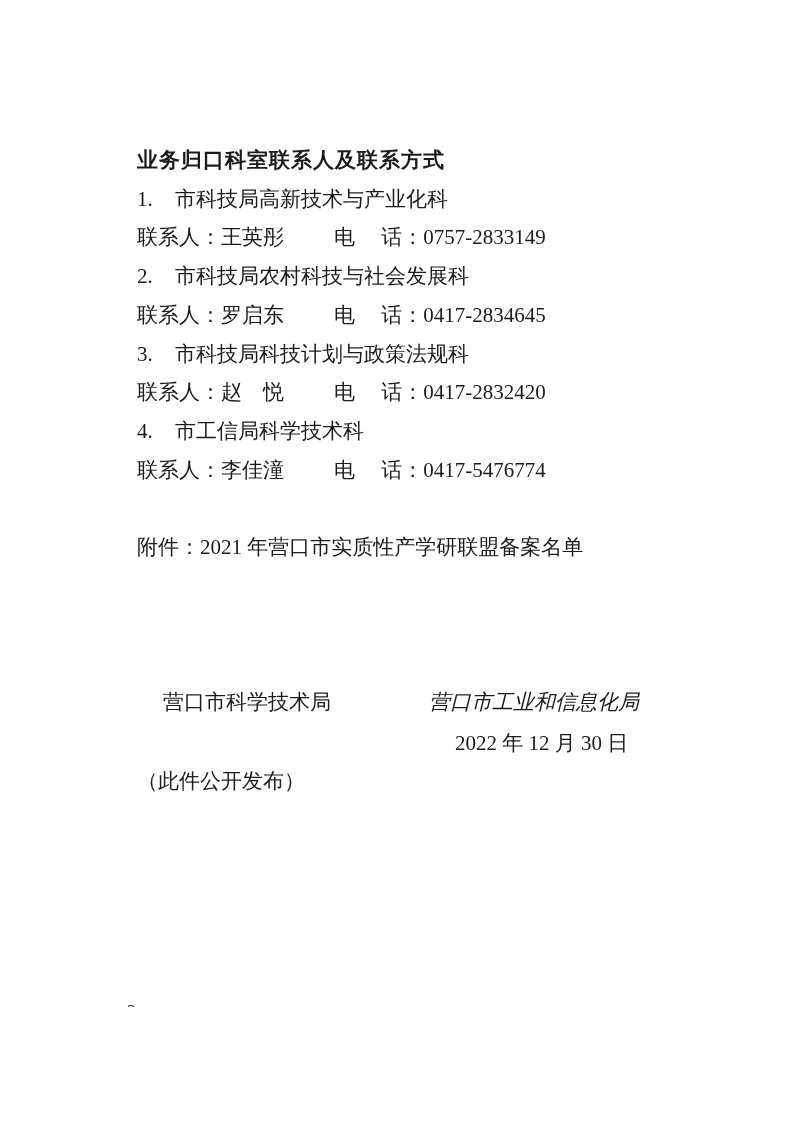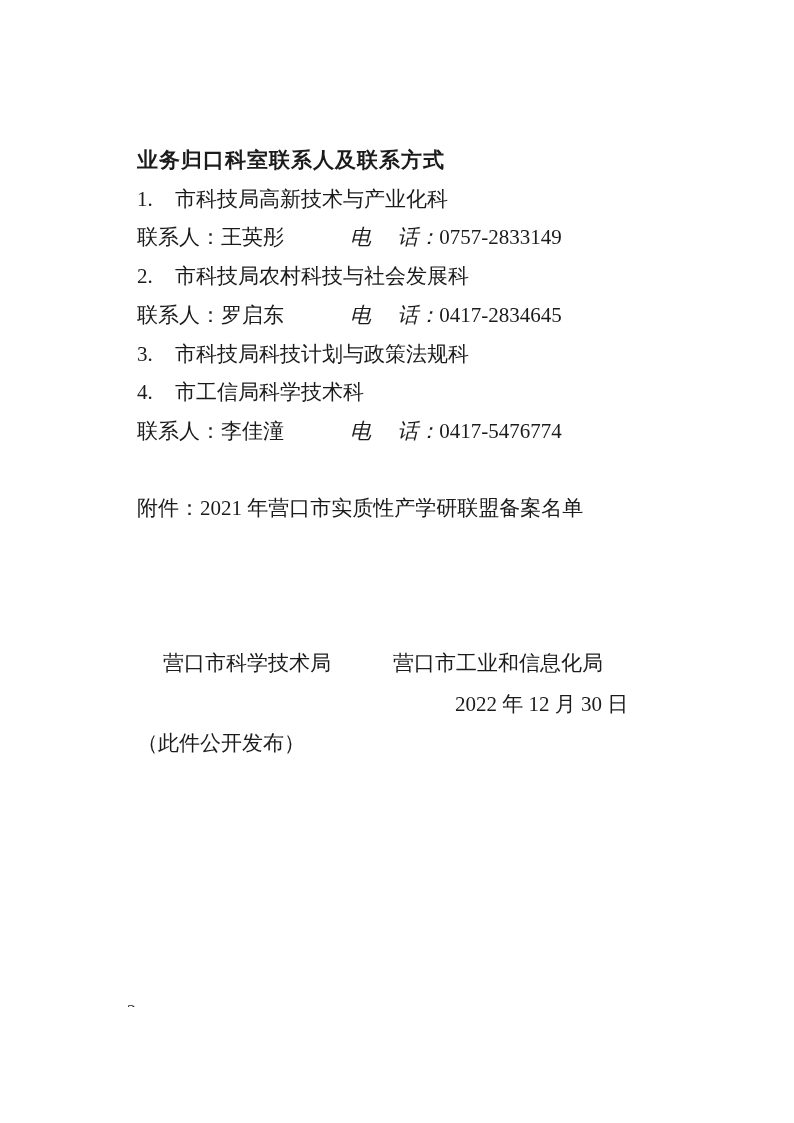--- a/index.html
+++ b/index.html
@@ -34,37 +34,37 @@
     font-weight: 700;
     font-size: 21px;
     line-height: 38.7px;
     letter-spacing: 1px;
   }
   .num {
     display: inline-block;
     min-width: 38px;
   }
   .phone-label {
-    margin-left: 66px;
-    font-style: italic;
+    margin-left: 50px;
   }
   .attach-line {
     margin-top: 38.7px !important;   
   }
   .signers-line {
     margin-top: 116.1px !important;  
   }
   .signer-1 {
     display: inline-block;
     margin-left: 26px;
     font-family: Liberation Mono, monospace;
   }
   .signer-2 {
     display: inline-block;
-    margin-left: 62px;
+    margin-left: 98px;
+    font-style: italic;
   }
   .date-line {
     padding-left: 318px !important;
   }
   .page-number {
     position: absolute;
     left: 99px;
     top: 1001px;
     font-size: 19px;
     line-height: 22px;
@@ -80,20 +80,21 @@
 
     <h1 class="heading">业务归口科室联系人及联系方式</h1>
 
     <p class="line"><span class="num">1.</span><span>市科技局高新技术与产业化科</span></p>
     <p class="line"><span>联系人：</span><span>王英彤</span><span class="phone-label">电　 话：</span><span>0757-2833149</span></p>
 
     <p class="line"><span class="num">2.</span><span>市科技局农村科技与社会发展科</span></p>
     <p class="line"><span>联系人：</span><span>罗启东</span><span class="phone-label">电　 话：</span><span>0417-2834645</span></p>
 
     <p class="line"><span class="num">3.</span><span>市科技局科技计划与政策法规科</span></p>
+    <p class="line"><span>联系人：</span><span>赵　悦</span><span class="phone-label">电　 话：</span><span>0417-2832420</span></p>
 
     <p class="line"><span class="num">4.</span><span>市工信局科学技术科</span></p>
     <p class="line"><span>联系人：</span><span>李佳潼</span><span class="phone-label">电　 话：</span><span>0417-5476774</span></p>
 
     <p class="line attach-line"><span>附件：</span><span>2021 年营口市实质性产学研联盟备案名单</span></p>
 
     <p class="line signers-line"><span class="signer-1">营口市科学技术局</span><span class="signer-2">营口市工业和信息化局</span></p>
 
     <p class="line date-line">2022 年 12 月 30 日</p>
 

